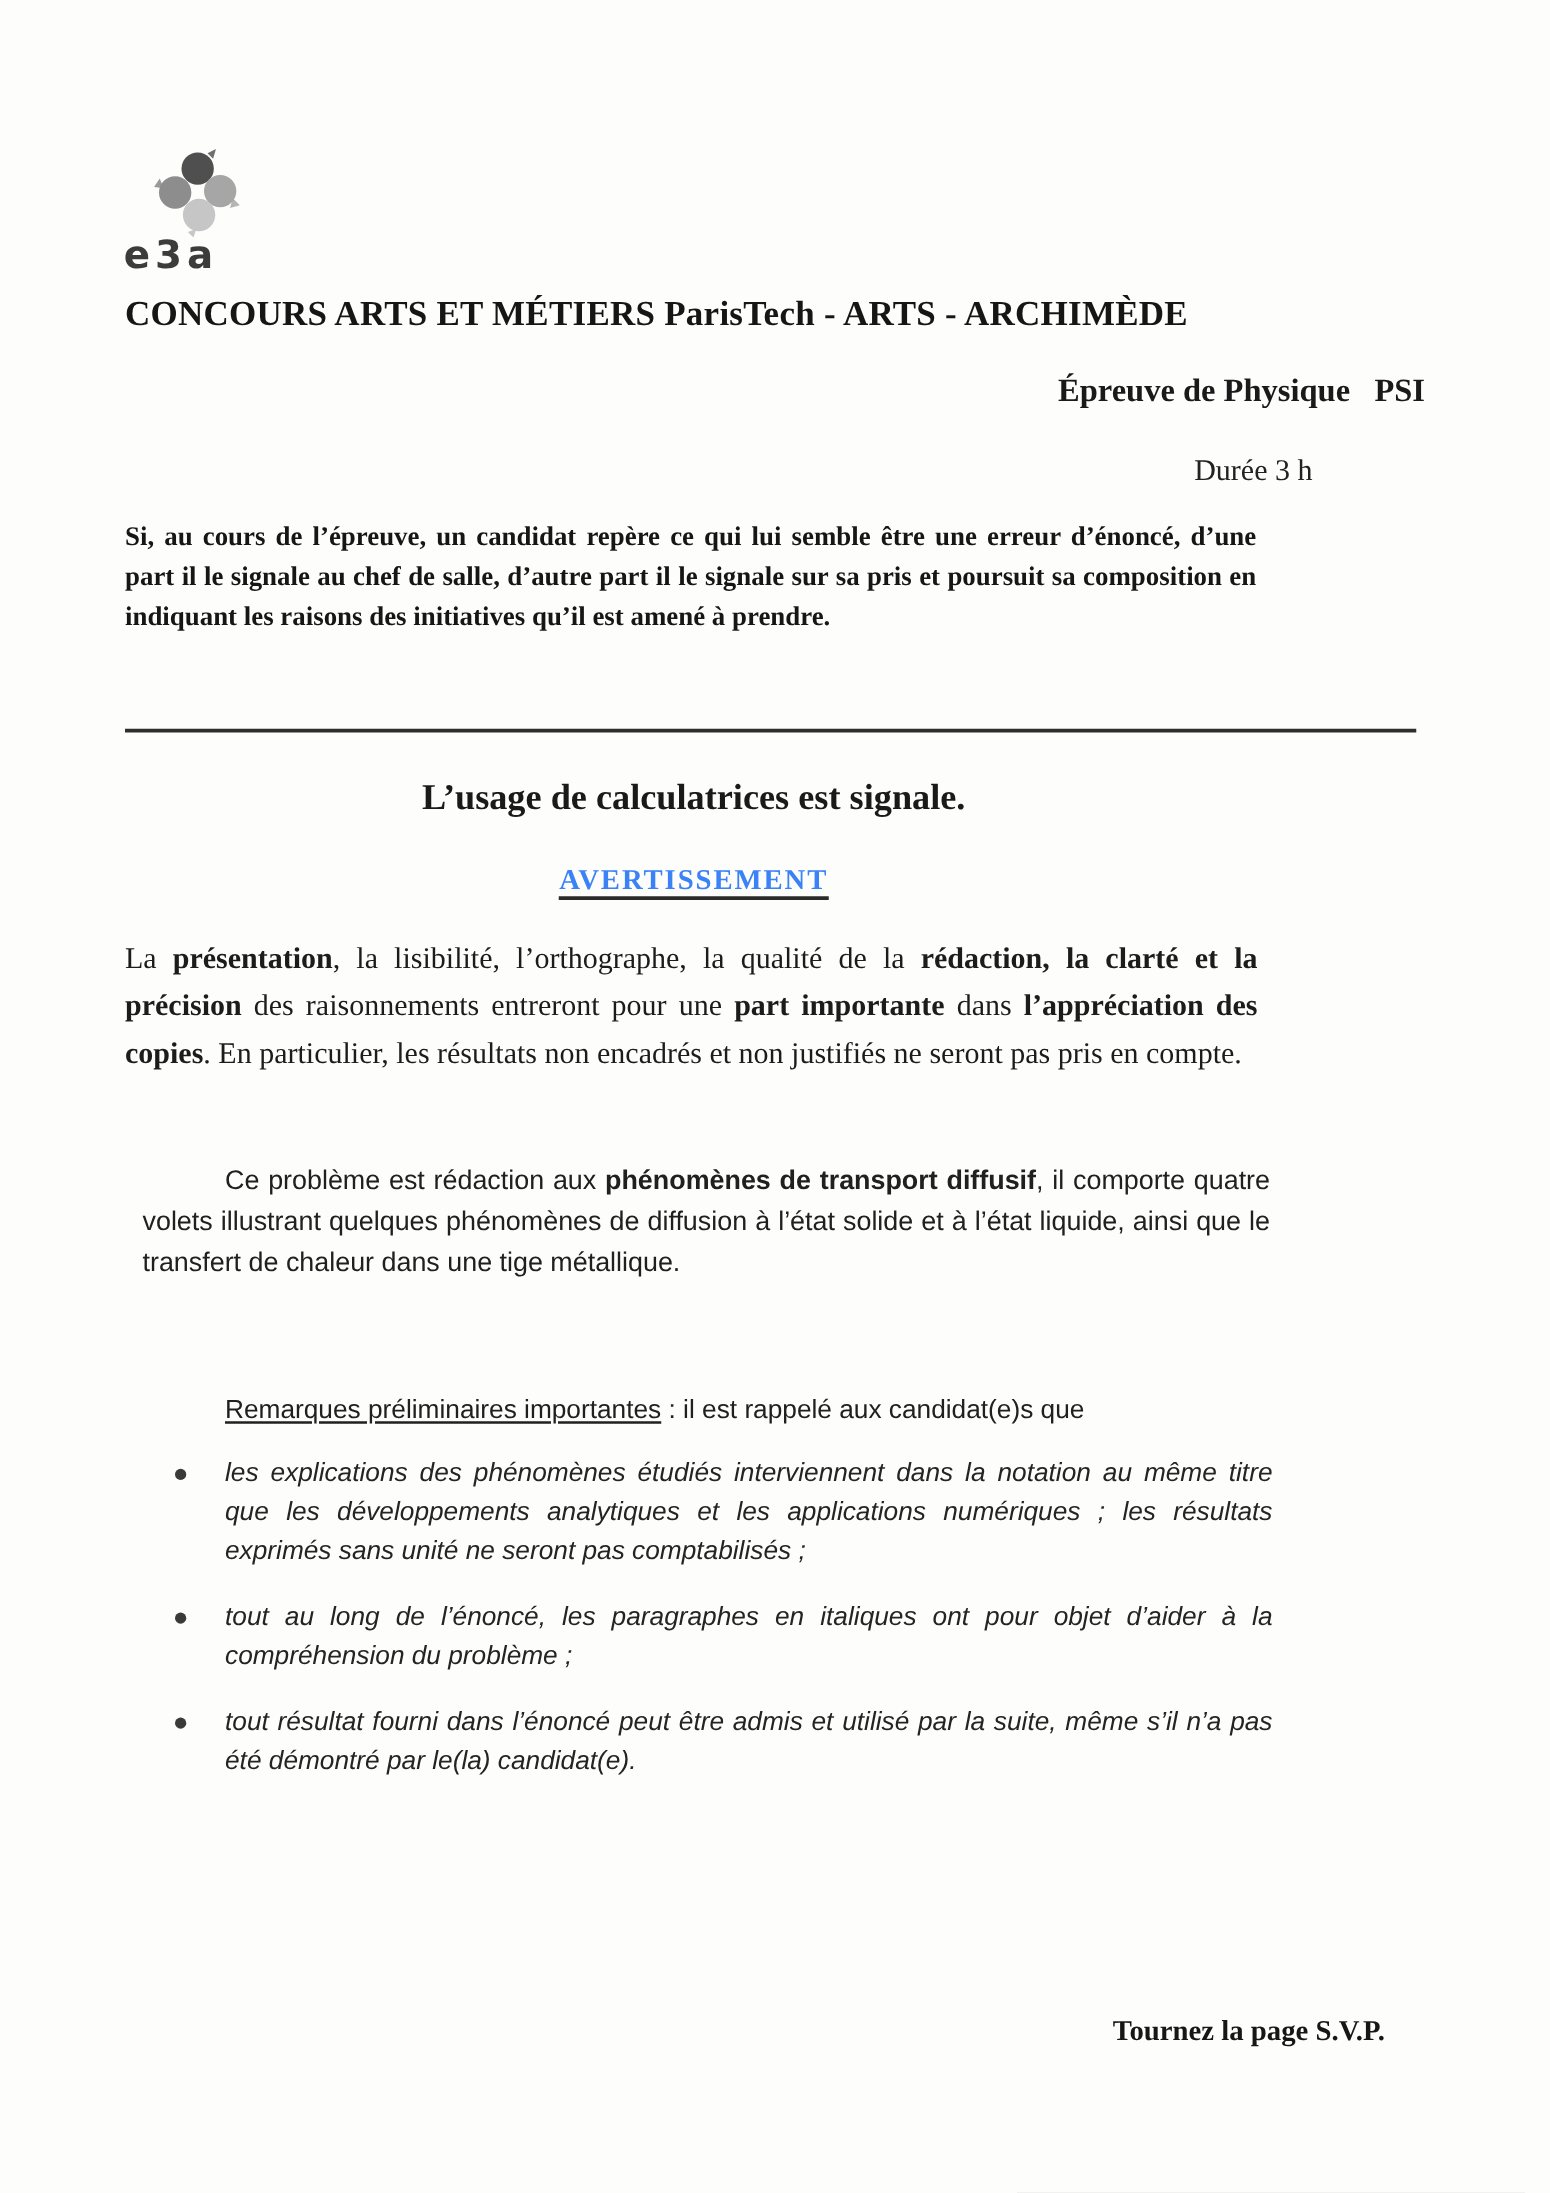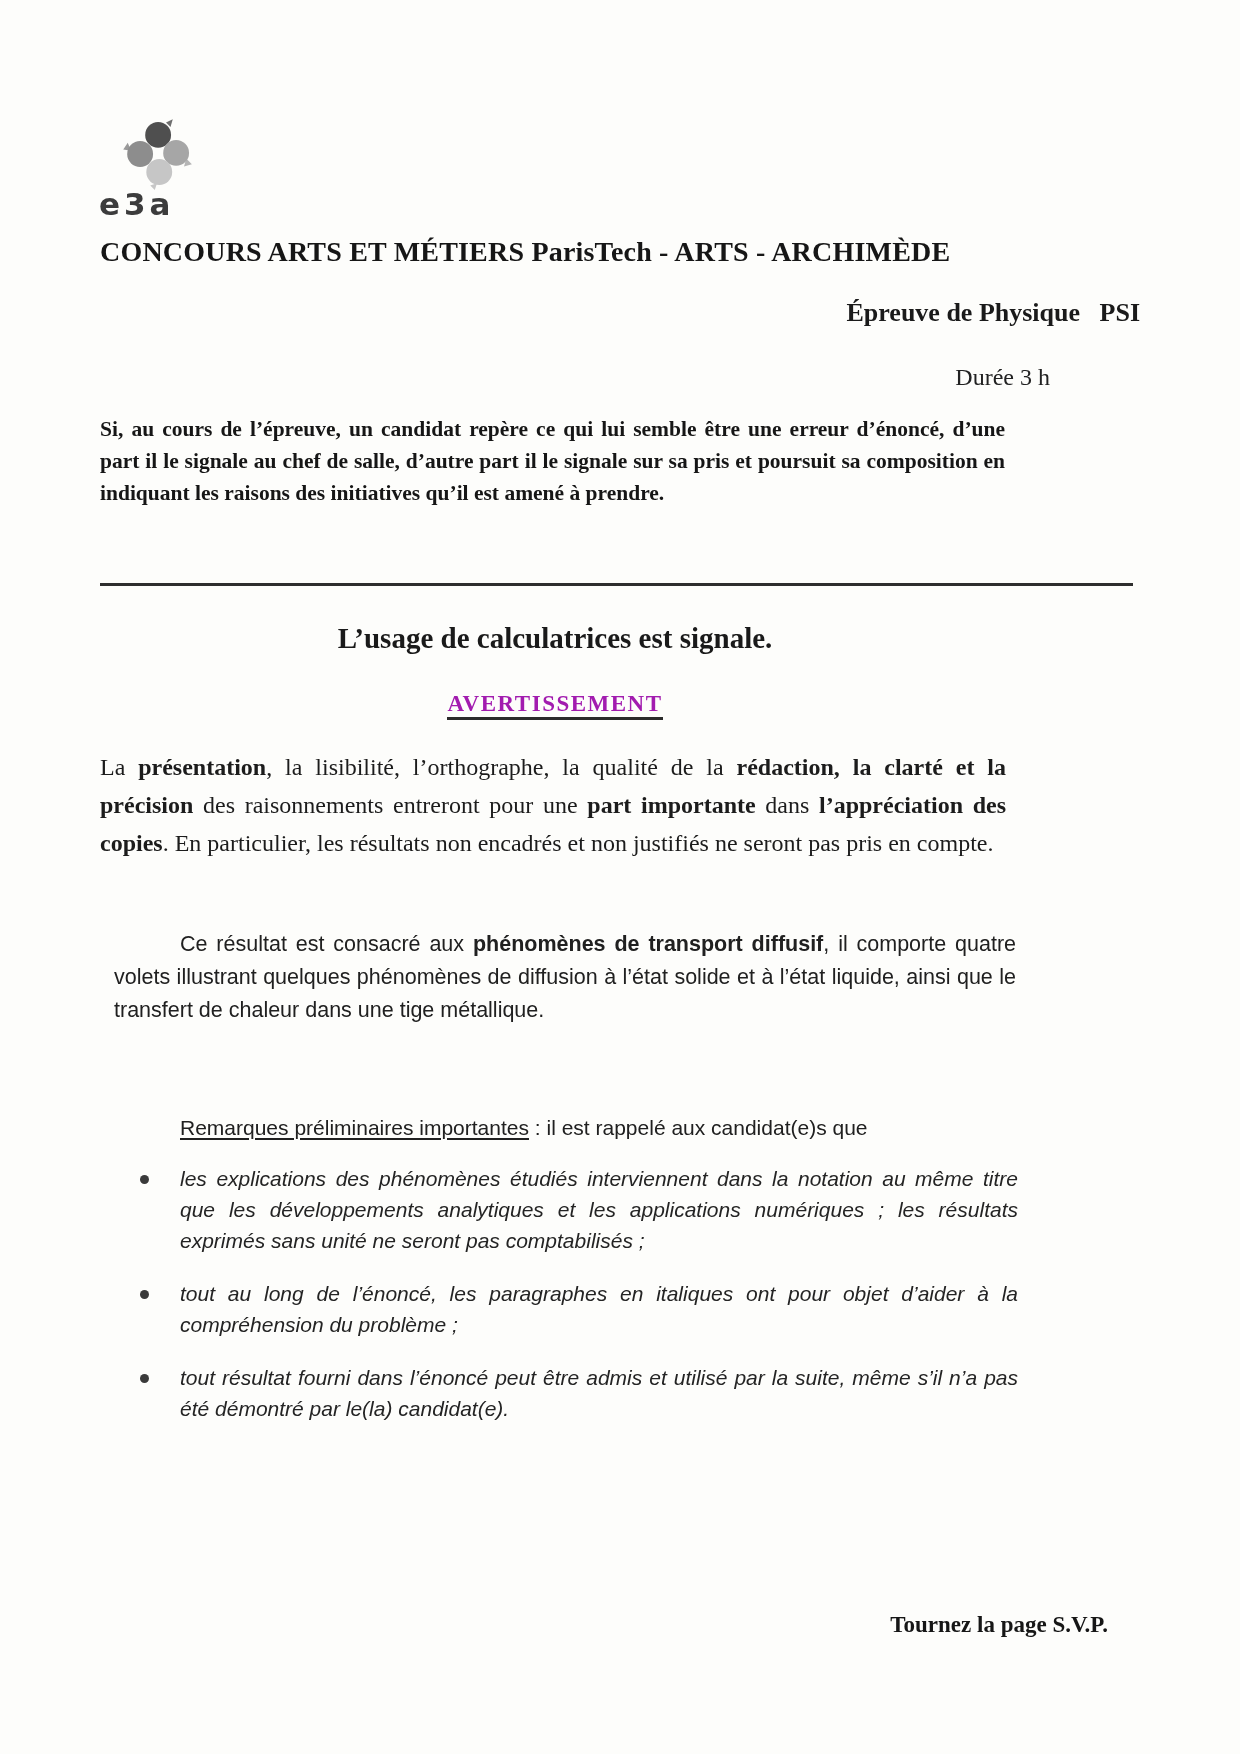--- a/index.html
+++ b/index.html
@@ -43,21 +43,21 @@
   .rule{
     position:absolute;left:100px;top:583px;width:1033px;height:3px;
     background:#2e2e2e;border:none;margin:0;
   }
   .calc-rule{
     position:absolute;left:40px;top:622px;width:1030px;text-align:center;
     font-size:29px;font-weight:700;color:#1a1a1a;
   }
   .warn-head{
     position:absolute;left:40px;top:691px;width:1030px;text-align:center;
-    font-size:23px;font-weight:700;letter-spacing:1.5px;color:#a21caf;
+    font-size:23px;font-weight:700;letter-spacing:1.5px;color:#3b82f6;
   }
   .warn-head .inner{border-bottom:3px solid #2b2b2b;padding-bottom:1px;}
   .warn-para{
     position:absolute;left:100px;top:748px;width:906px;margin:0;
     font-size:24px;line-height:38px;text-align:justify;color:#1c1c1c;
   }
   
   .problem{
     position:absolute;left:114px;top:928px;width:902px;margin:0;
     font-family:"Liberation Sans","DejaVu Sans",sans-serif;
@@ -117,21 +117,21 @@
   <hr class="rule">
 
   <div class="calc-rule">L’usage de calculatrices est signale.</div>
 
   <div class="warn-head">
     <span class="inner">AVERTISSEMENT</span>
   </div>
 
   <p class="warn-para"><span>La </span><span style="font-weight: 700;">présentation</span><span>, la lisibilité, l’orthographe, la qualité de la </span><span style="font-weight: 700;">rédaction, la clarté et la précision</span><span> des raisonnements entreront pour une </span><span style="font-weight: 700;">part importante</span><span> dans </span><span style="font-weight: 700;">l’appréciation des copies</span><span>. En particulier, les résultats non encadrés et non justifiés ne seront pas pris en compte.</span></p>
 
-  <p class="problem"><span>Ce résultat est consacré aux </span><span style="font-weight: 700;">phénomènes de transport diffusif</span><span>, il comporte quatre volets illustrant quelques phénomènes de diffusion à l’état solide et à l’état liquide, ainsi que le transfert de chaleur dans une tige métallique.</span></p>
+  <p class="problem"><span>Ce problème est rédaction aux </span><span style="font-weight: 700;">phénomènes de transport diffusif</span><span>, il comporte quatre volets illustrant quelques phénomènes de diffusion à l’état solide et à l’état liquide, ainsi que le transfert de chaleur dans une tige métallique.</span></p>
 
   <div class="remarks-head"><span data-u="1" style="text-decoration: underline; text-align: right;">Remarques préliminaires importantes</span><span> : il est rappelé aux candidat(e)s que</span></div>
 
   <ul class="bullets">
     <li>les explications des phénomènes étudiés interviennent dans la notation au même titre que les développements analytiques et les applications numériques ; les résultats exprimés sans unité ne seront pas comptabilisés ;</li>
     <li>tout au long de l’énoncé, les paragraphes en italiques ont pour objet d’aider à la compréhension du problème ;</li>
     <li>tout résultat fourni dans l’énoncé peut être admis et utilisé par la suite, même s’il n’a pas été démontré par le(la) candidat(e).</li>
   </ul>
 
   <div class="footer">Tournez la page S.V.P.</div>

